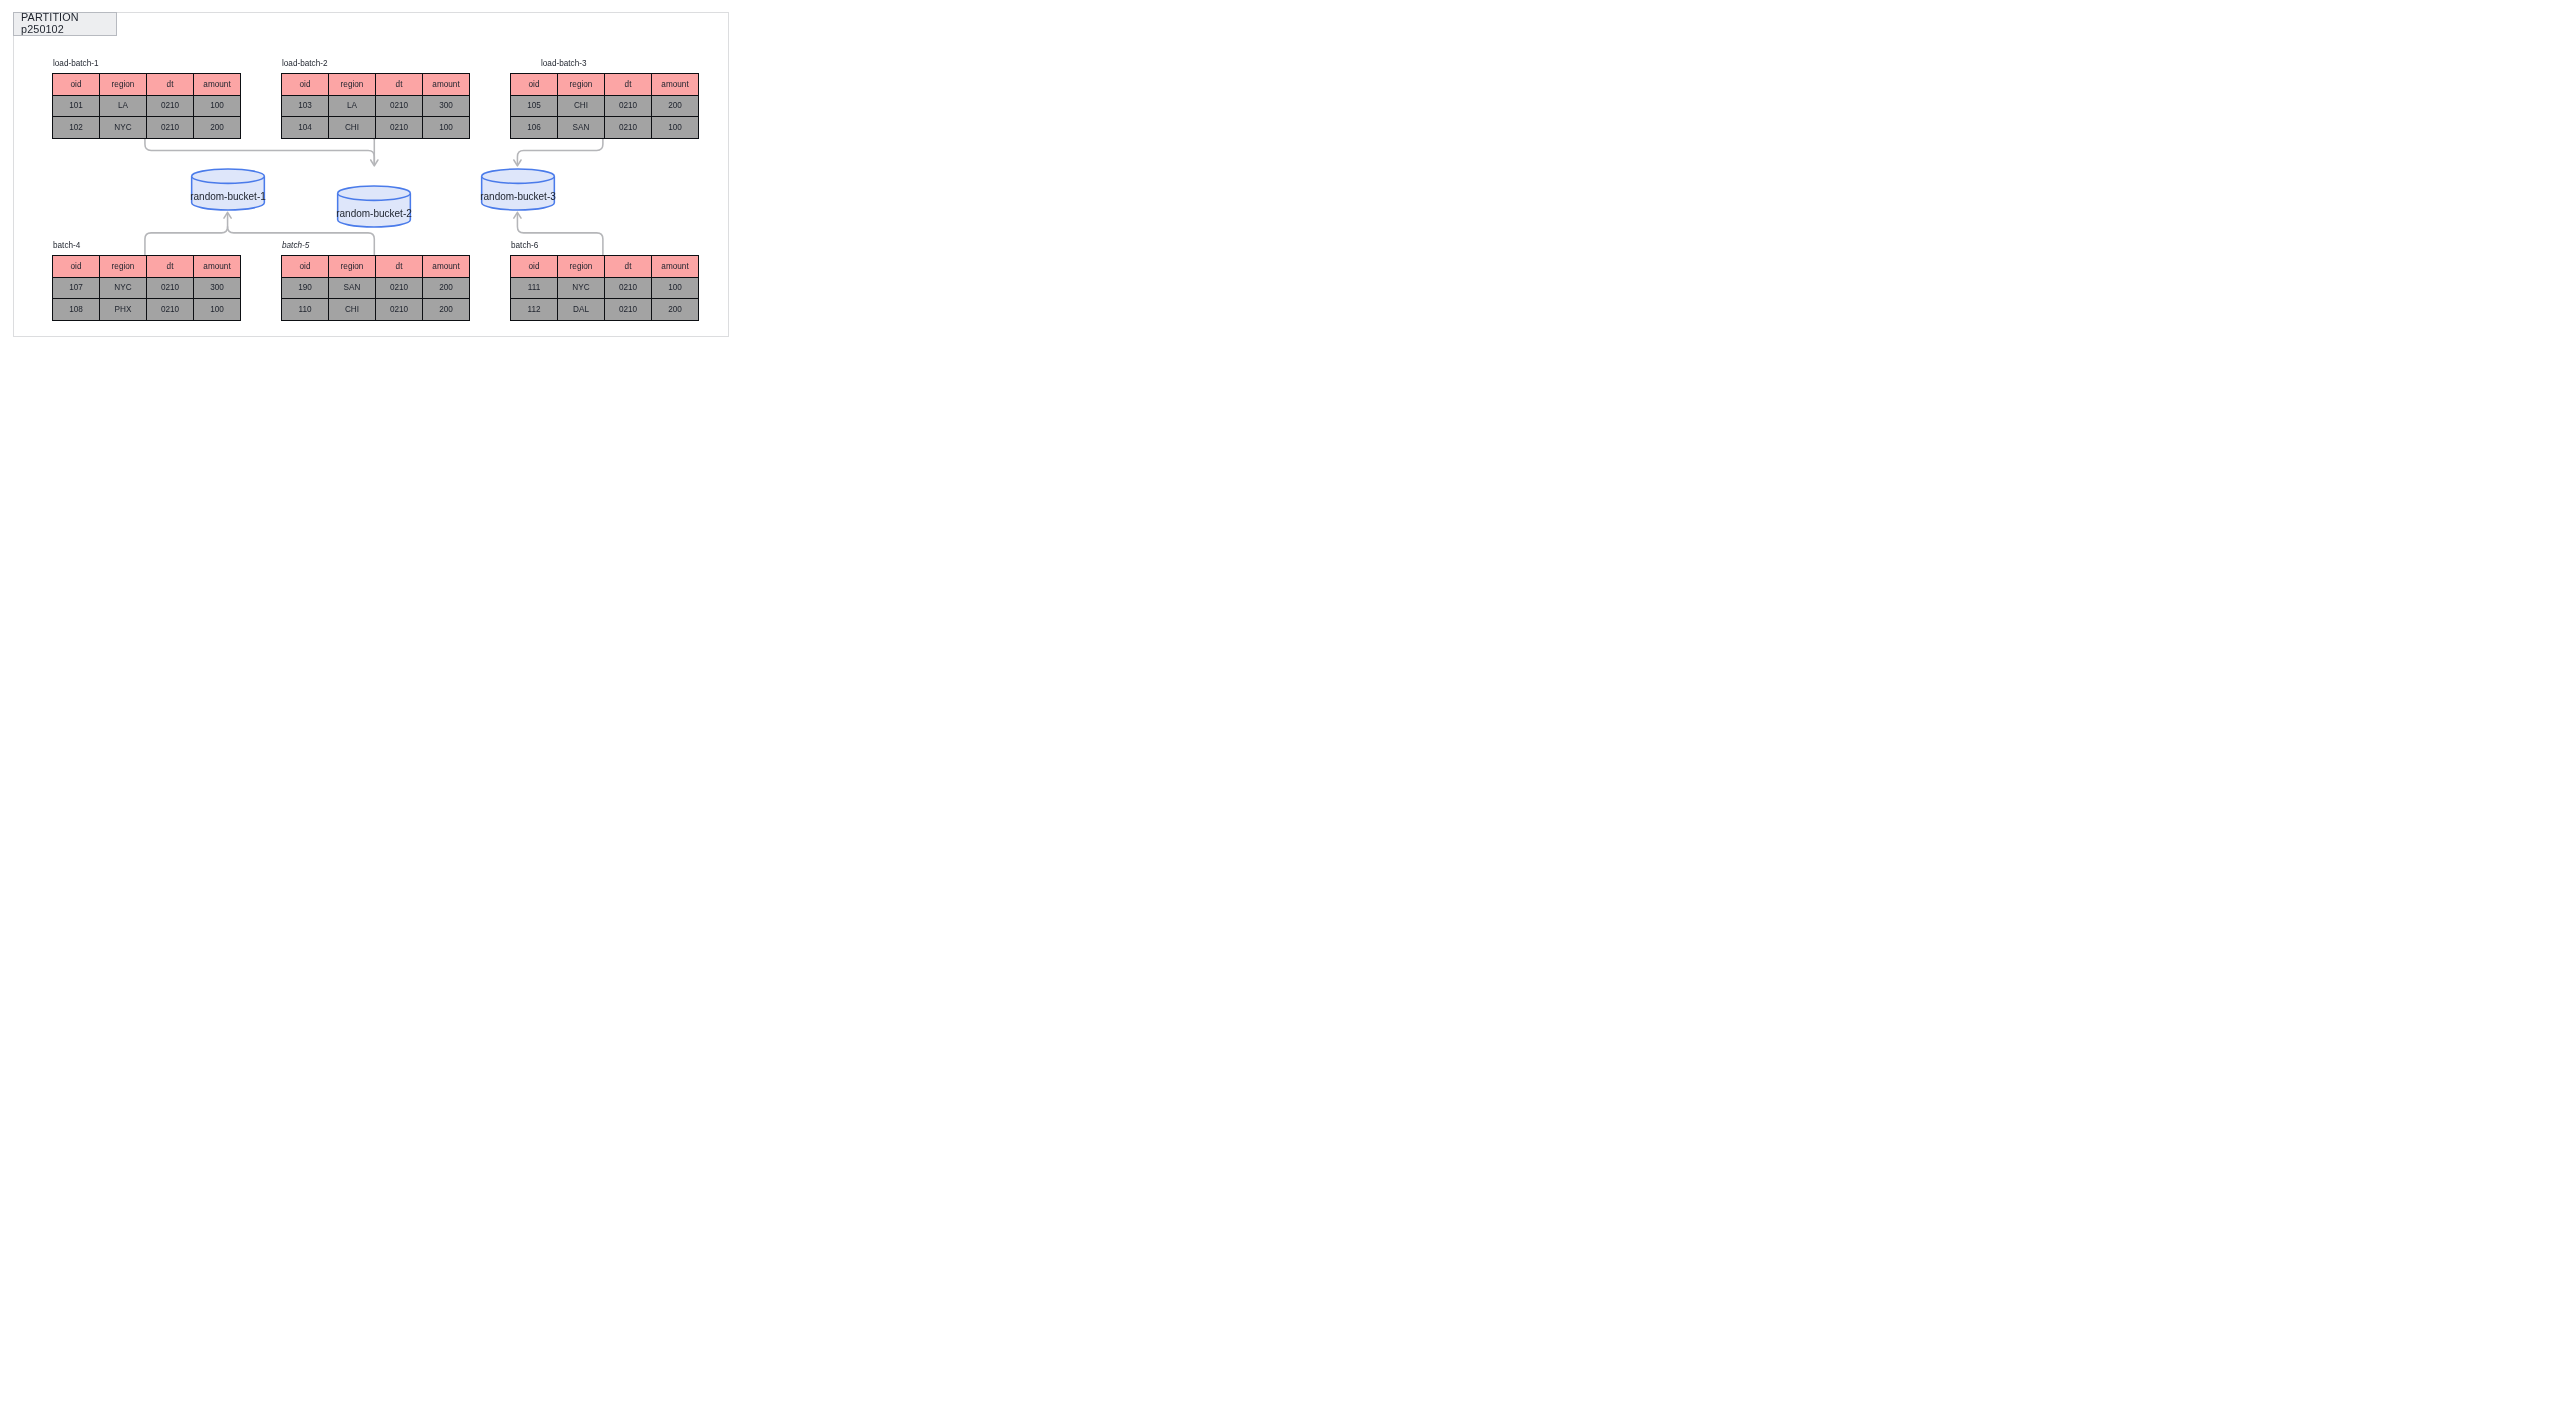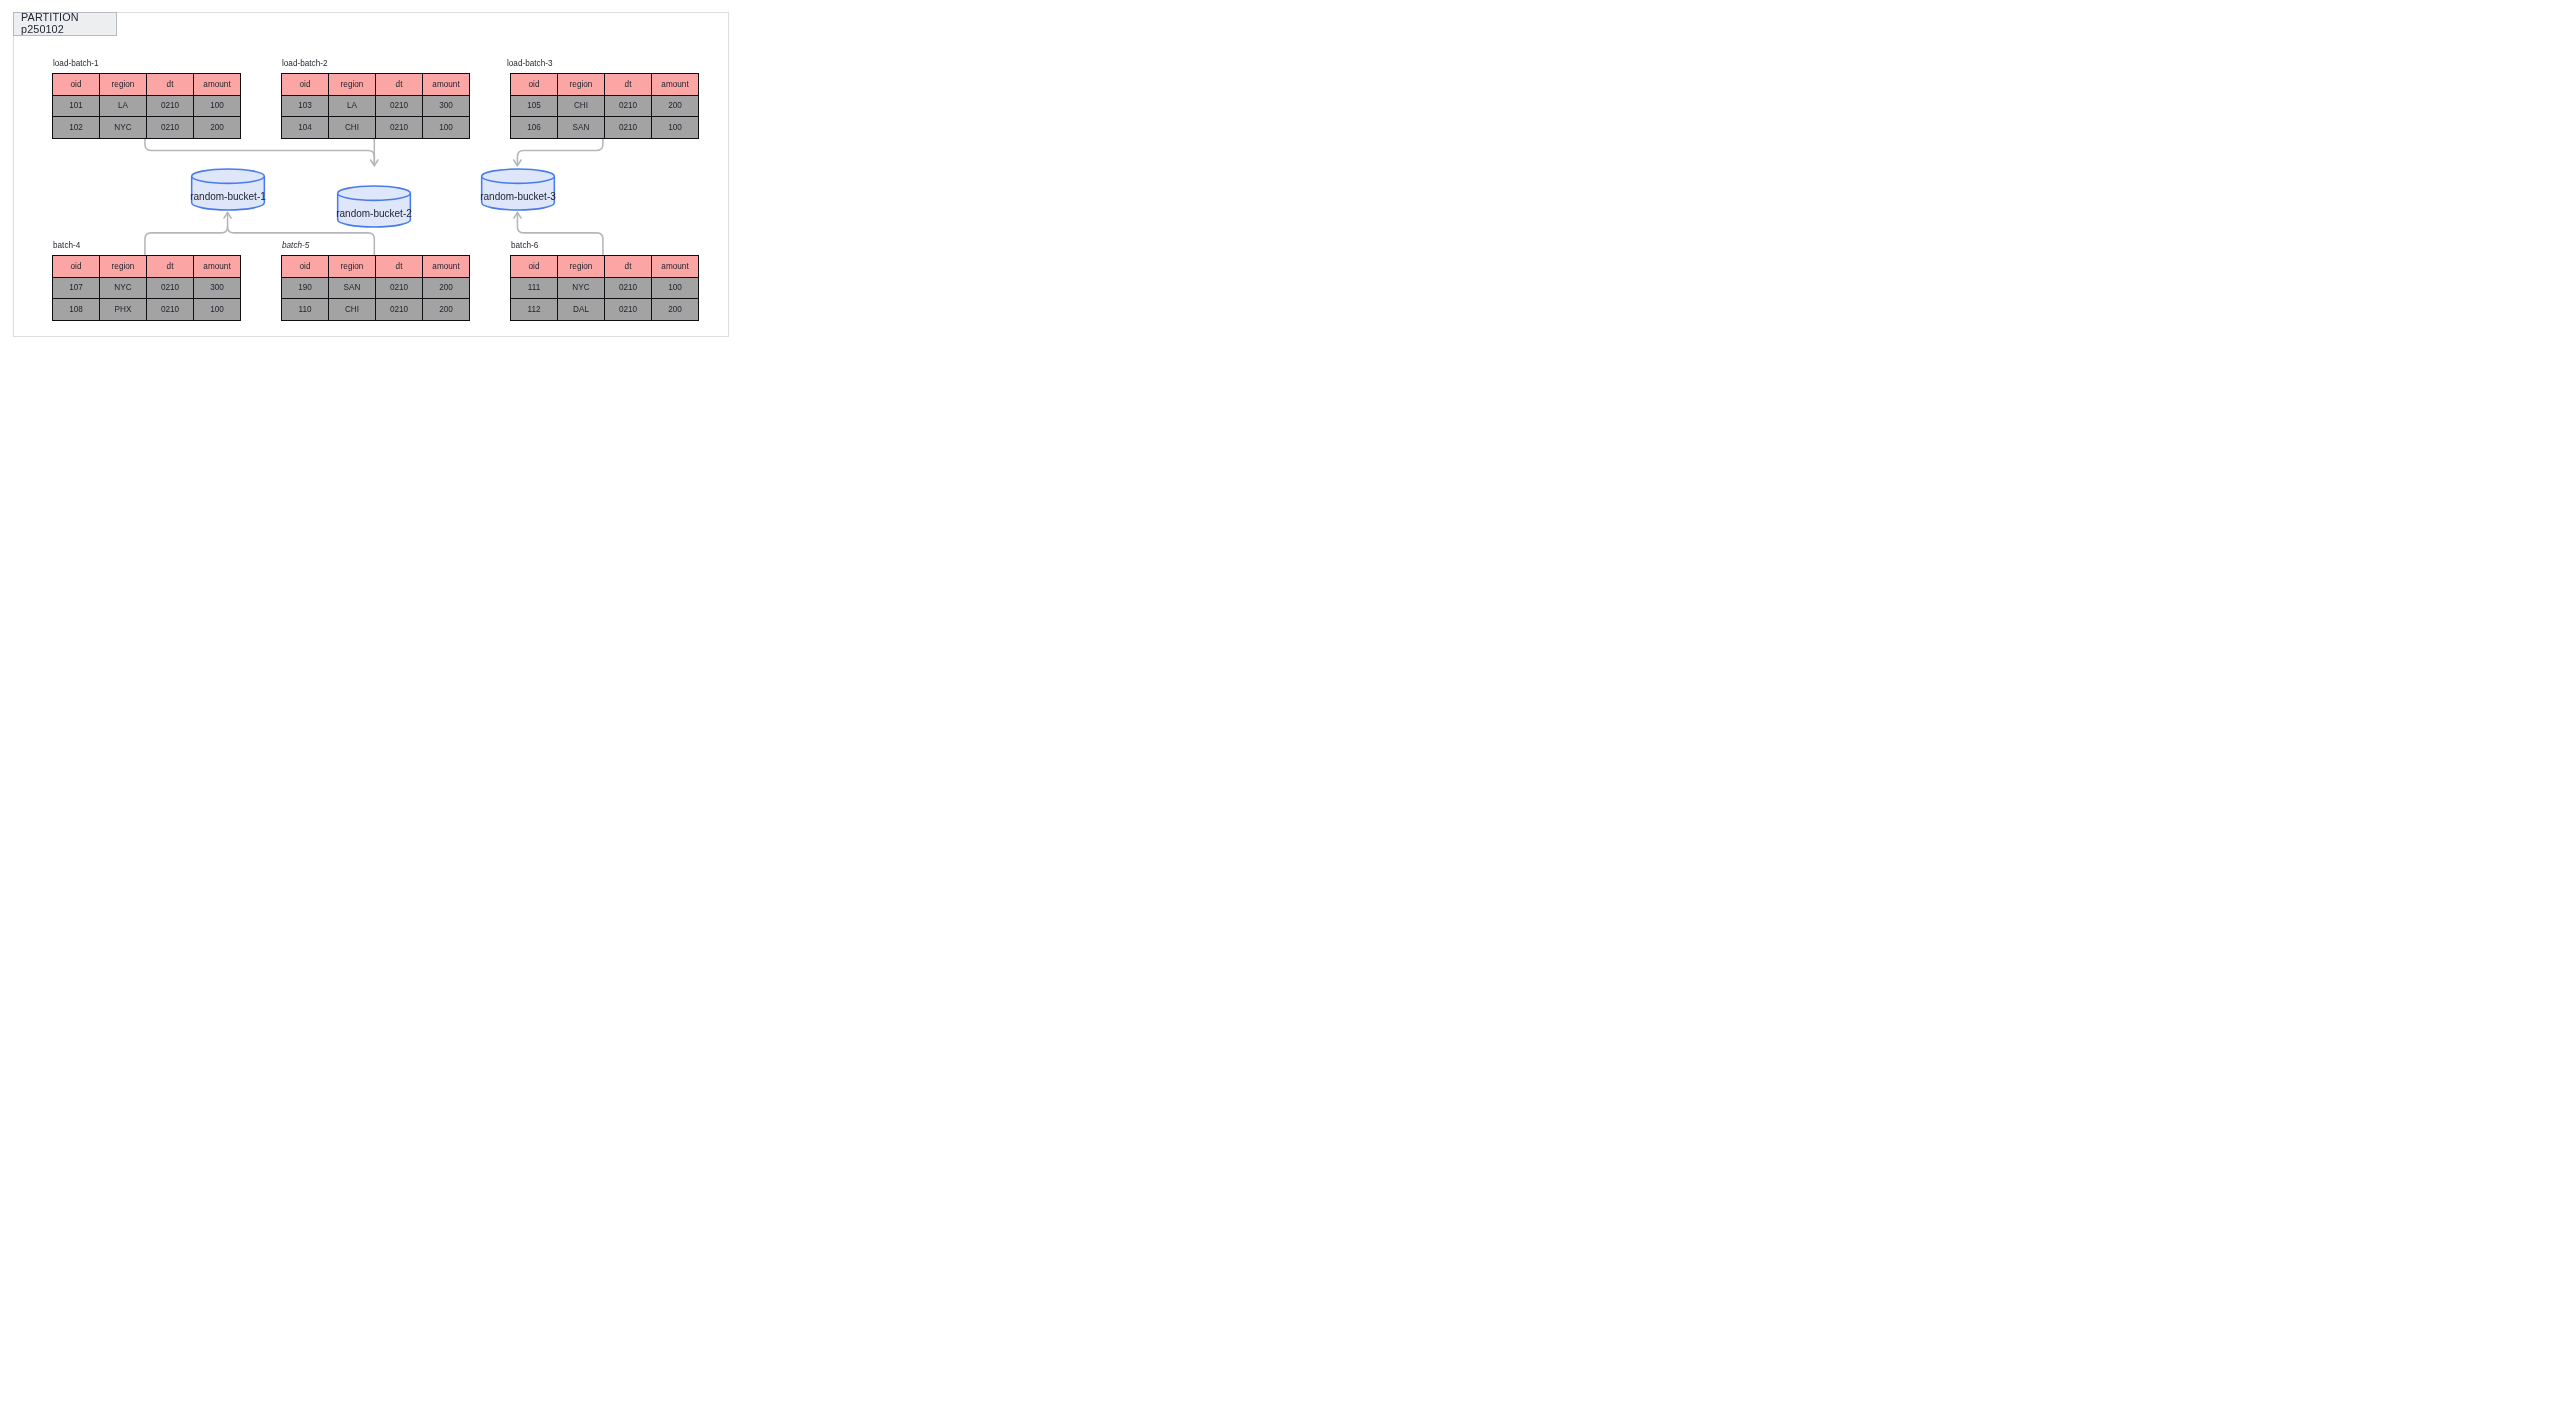--- a/index.html
+++ b/index.html
@@ -168,21 +168,21 @@
     </tr>
     <tr>
       <td>104</td>
       <td>CHI</td>
       <td>0210</td>
       <td>100</td>
     </tr>
   </tbody>
     </table>
 
-  <div class="tbl-label" style="left:495px; top:59px;padding-left:12px;">load-batch-3</div>
+  <div class="tbl-label" style="left:529px; top:59px;padding-left:12px;">load-batch-3</div>
   <table class="data-tbl" style="left:510px; top:73px;">
     <tbody>
         <tr>
       <th>oid</th>
       <th>region</th>
       <th>dt</th>
       <th>amount</th>
     </tr>
     <tr>
       <td>105</td>

